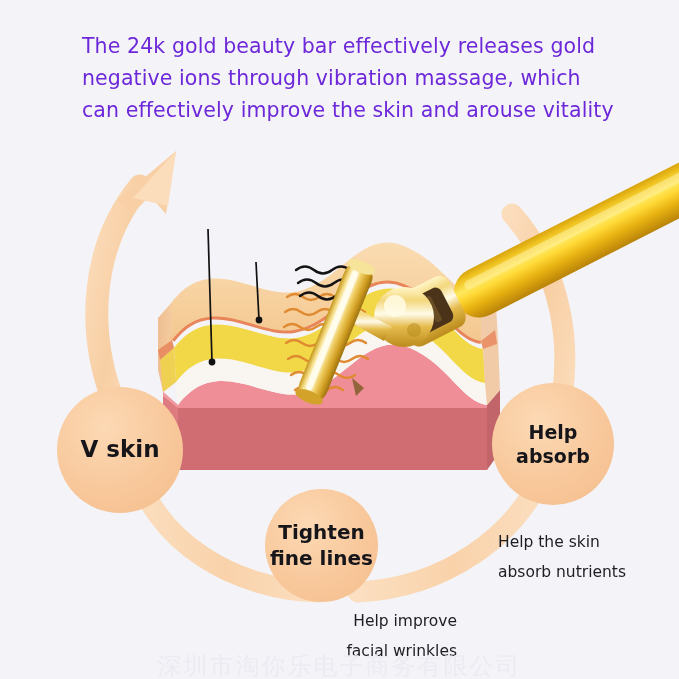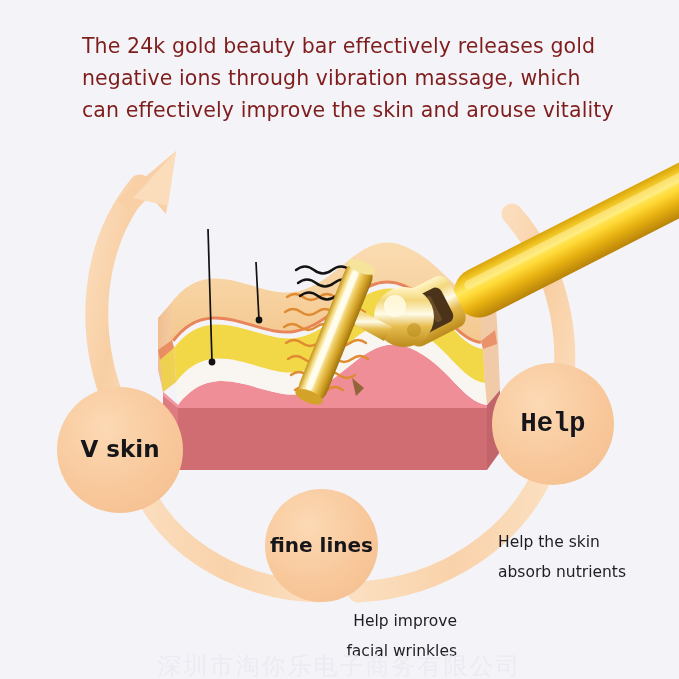--- a/index.html
+++ b/index.html
@@ -20,21 +20,21 @@
     width: 679px;
     height: 679px;
   }
 
   
   #headline {
     position: absolute;
     left: 82px;
     top: 30px;
     width: 540px;
-    color: #7f1d1d;
+    color: #6d28d9;
     font-size: 20.5px;
     line-height: 32px;
     letter-spacing: 0.1px;
     white-space: pre-line;
   }
 
   
   #scene {
     position: absolute;
     left: 0;
@@ -66,25 +66,24 @@
   }
   #bubble-tighten {
     left: 265px;
     top: 489px;
     width: 113px;
     height: 113px;
     font-size: 20px;
   }
   #bubble-absorb {
     left: 492px;
-    top: 363px;
+    top: 383px;
     width: 122px;
     height: 122px;
-    font-size: 27px;
-    font-family: Liberation Mono, monospace;
+    font-size: 19px;
   }
   .bubble span { display: block; }
 
   
   .caption {
     position: absolute;
     color: #1d1d22;
     font-size: 15.5px;
     line-height: 30px;
     white-space: pre-line;
@@ -295,25 +294,27 @@
 
       <path d="M 352 378 L 364 388 L 356 396 Z" fill="#6b5212" opacity="0.7"></path>
     </g>
   </svg>
 
   <div class="bubble" id="bubble-vface">
     <span>V skin</span>
   </div>
 
   <div class="bubble" id="bubble-tighten">
+    <span>Tighten</span>
     <span>fine lines</span>
   </div>
 
   <div class="bubble" id="bubble-absorb">
     <span>Help</span>
+    <span>absorb</span>
   </div>
 
 
   <div class="caption" id="caption-tighten">Help improve
 facial wrinkles</div>
 
   <div class="caption" id="caption-absorb">Help the skin
 absorb nutrients</div>
 
   <div id="watermark">深圳市淘你乐电子商务有限公司</div>

